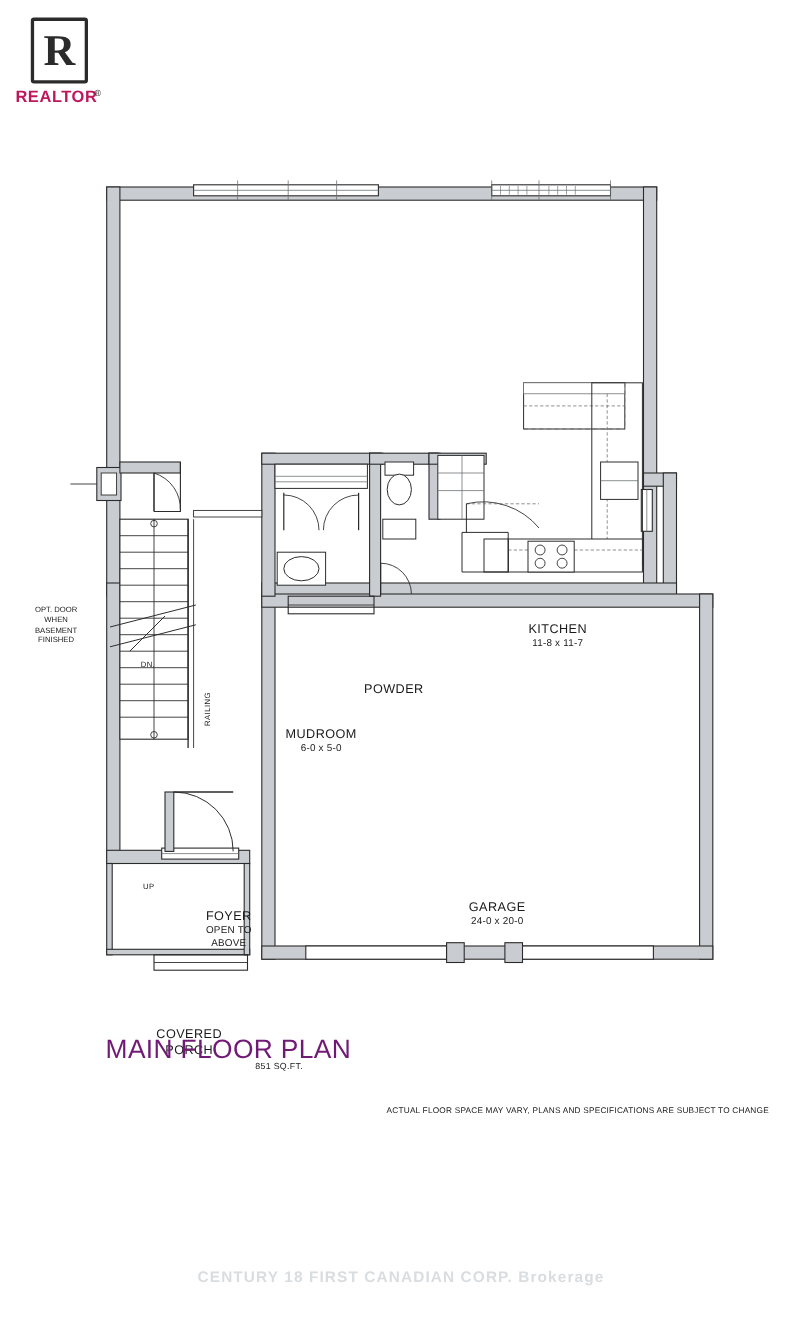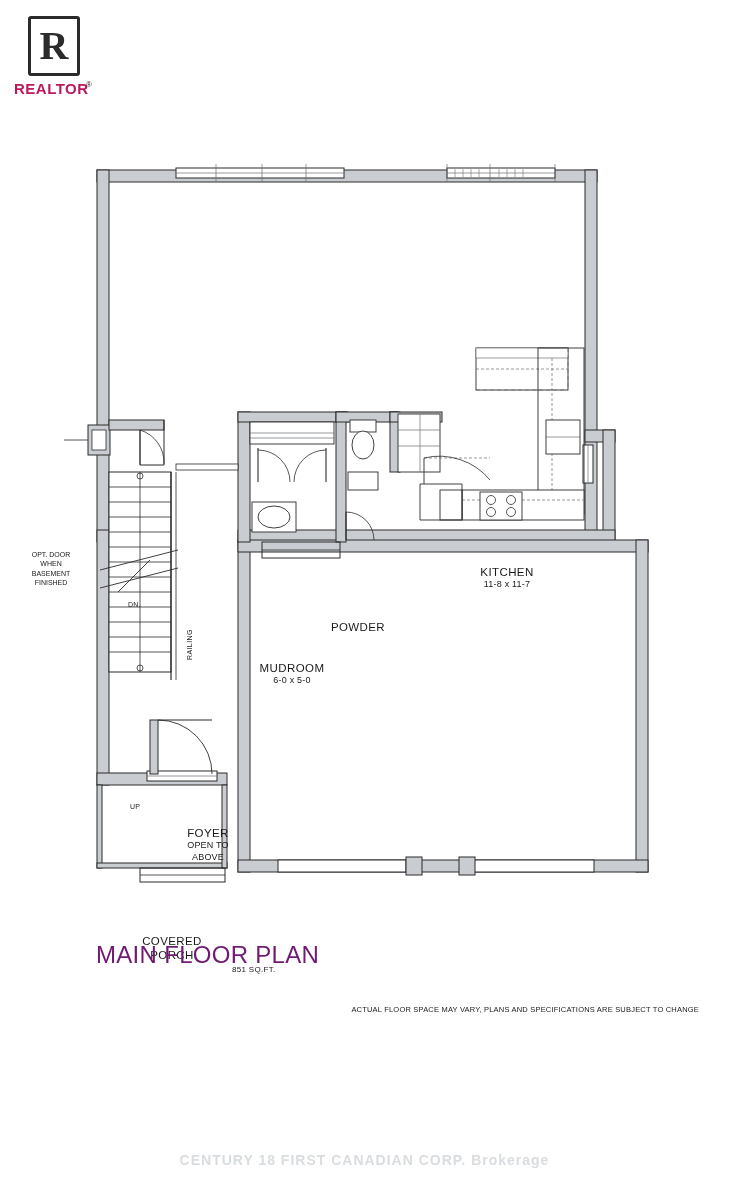--- a/index.html
+++ b/index.html
@@ -366,20 +366,24 @@
 
   <div class="room-label" style="left:212px; top:613px; width:160px;margin-top:48px;">
     <div class="name">MUDROOM</div>
     <div class="dims">6-0 x 5-0</div>
   </div>
 
   <div class="room-label" style="left:303px; top:620px; width:110px;">
     <div class="name">POWDER</div>
   </div>
 
+  <div class="room-label" style="left:362px; top:818px; width:180px;">
+    <div class="name">GARAGE</div>
+    <div class="dims">24-0 x 20-0</div>
+  </div>
 
   <div class="room-label" style="left:158px; top:786px; width:100px;margin-top:40px;">
     <div class="name">FOYER</div>
     <div class="dims">OPEN TO</div>
     <div class="dims">ABOVE</div>
   </div>
 
   <div class="room-label" style="left:112px; top:934px; width:120px;">
     <div class="name">COVERED</div>
     <div class="name">PORCH</div>

